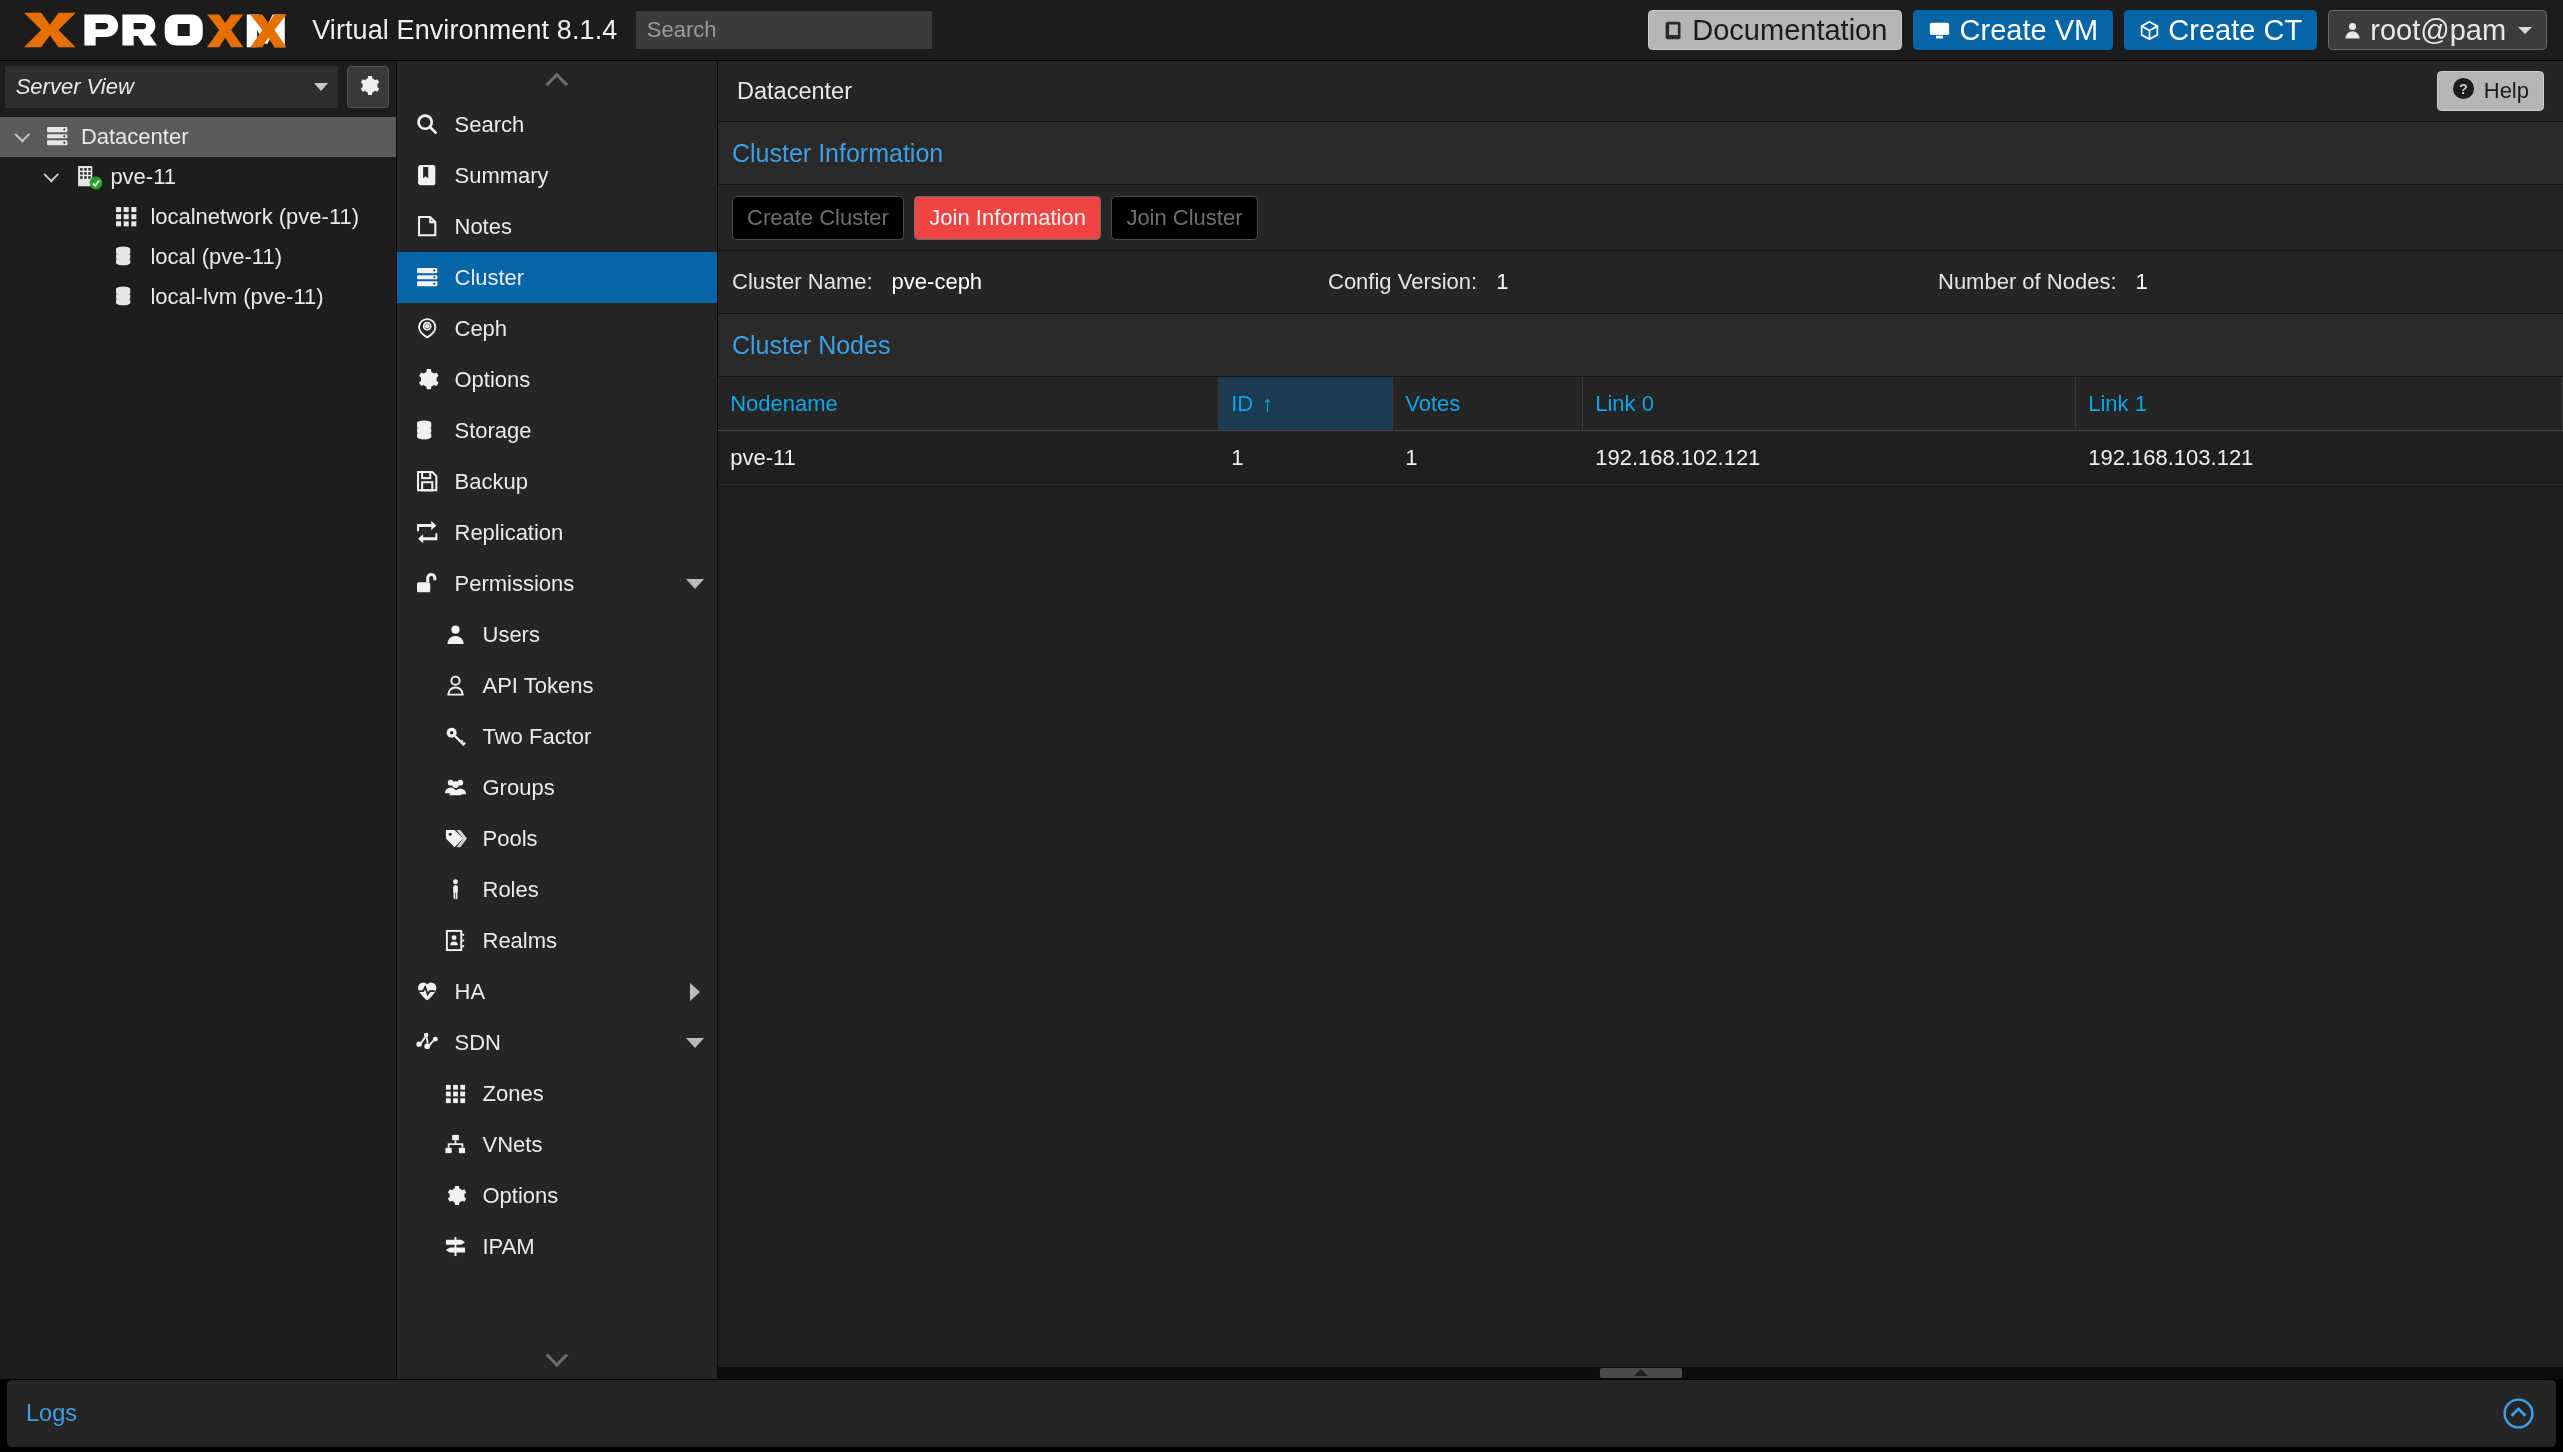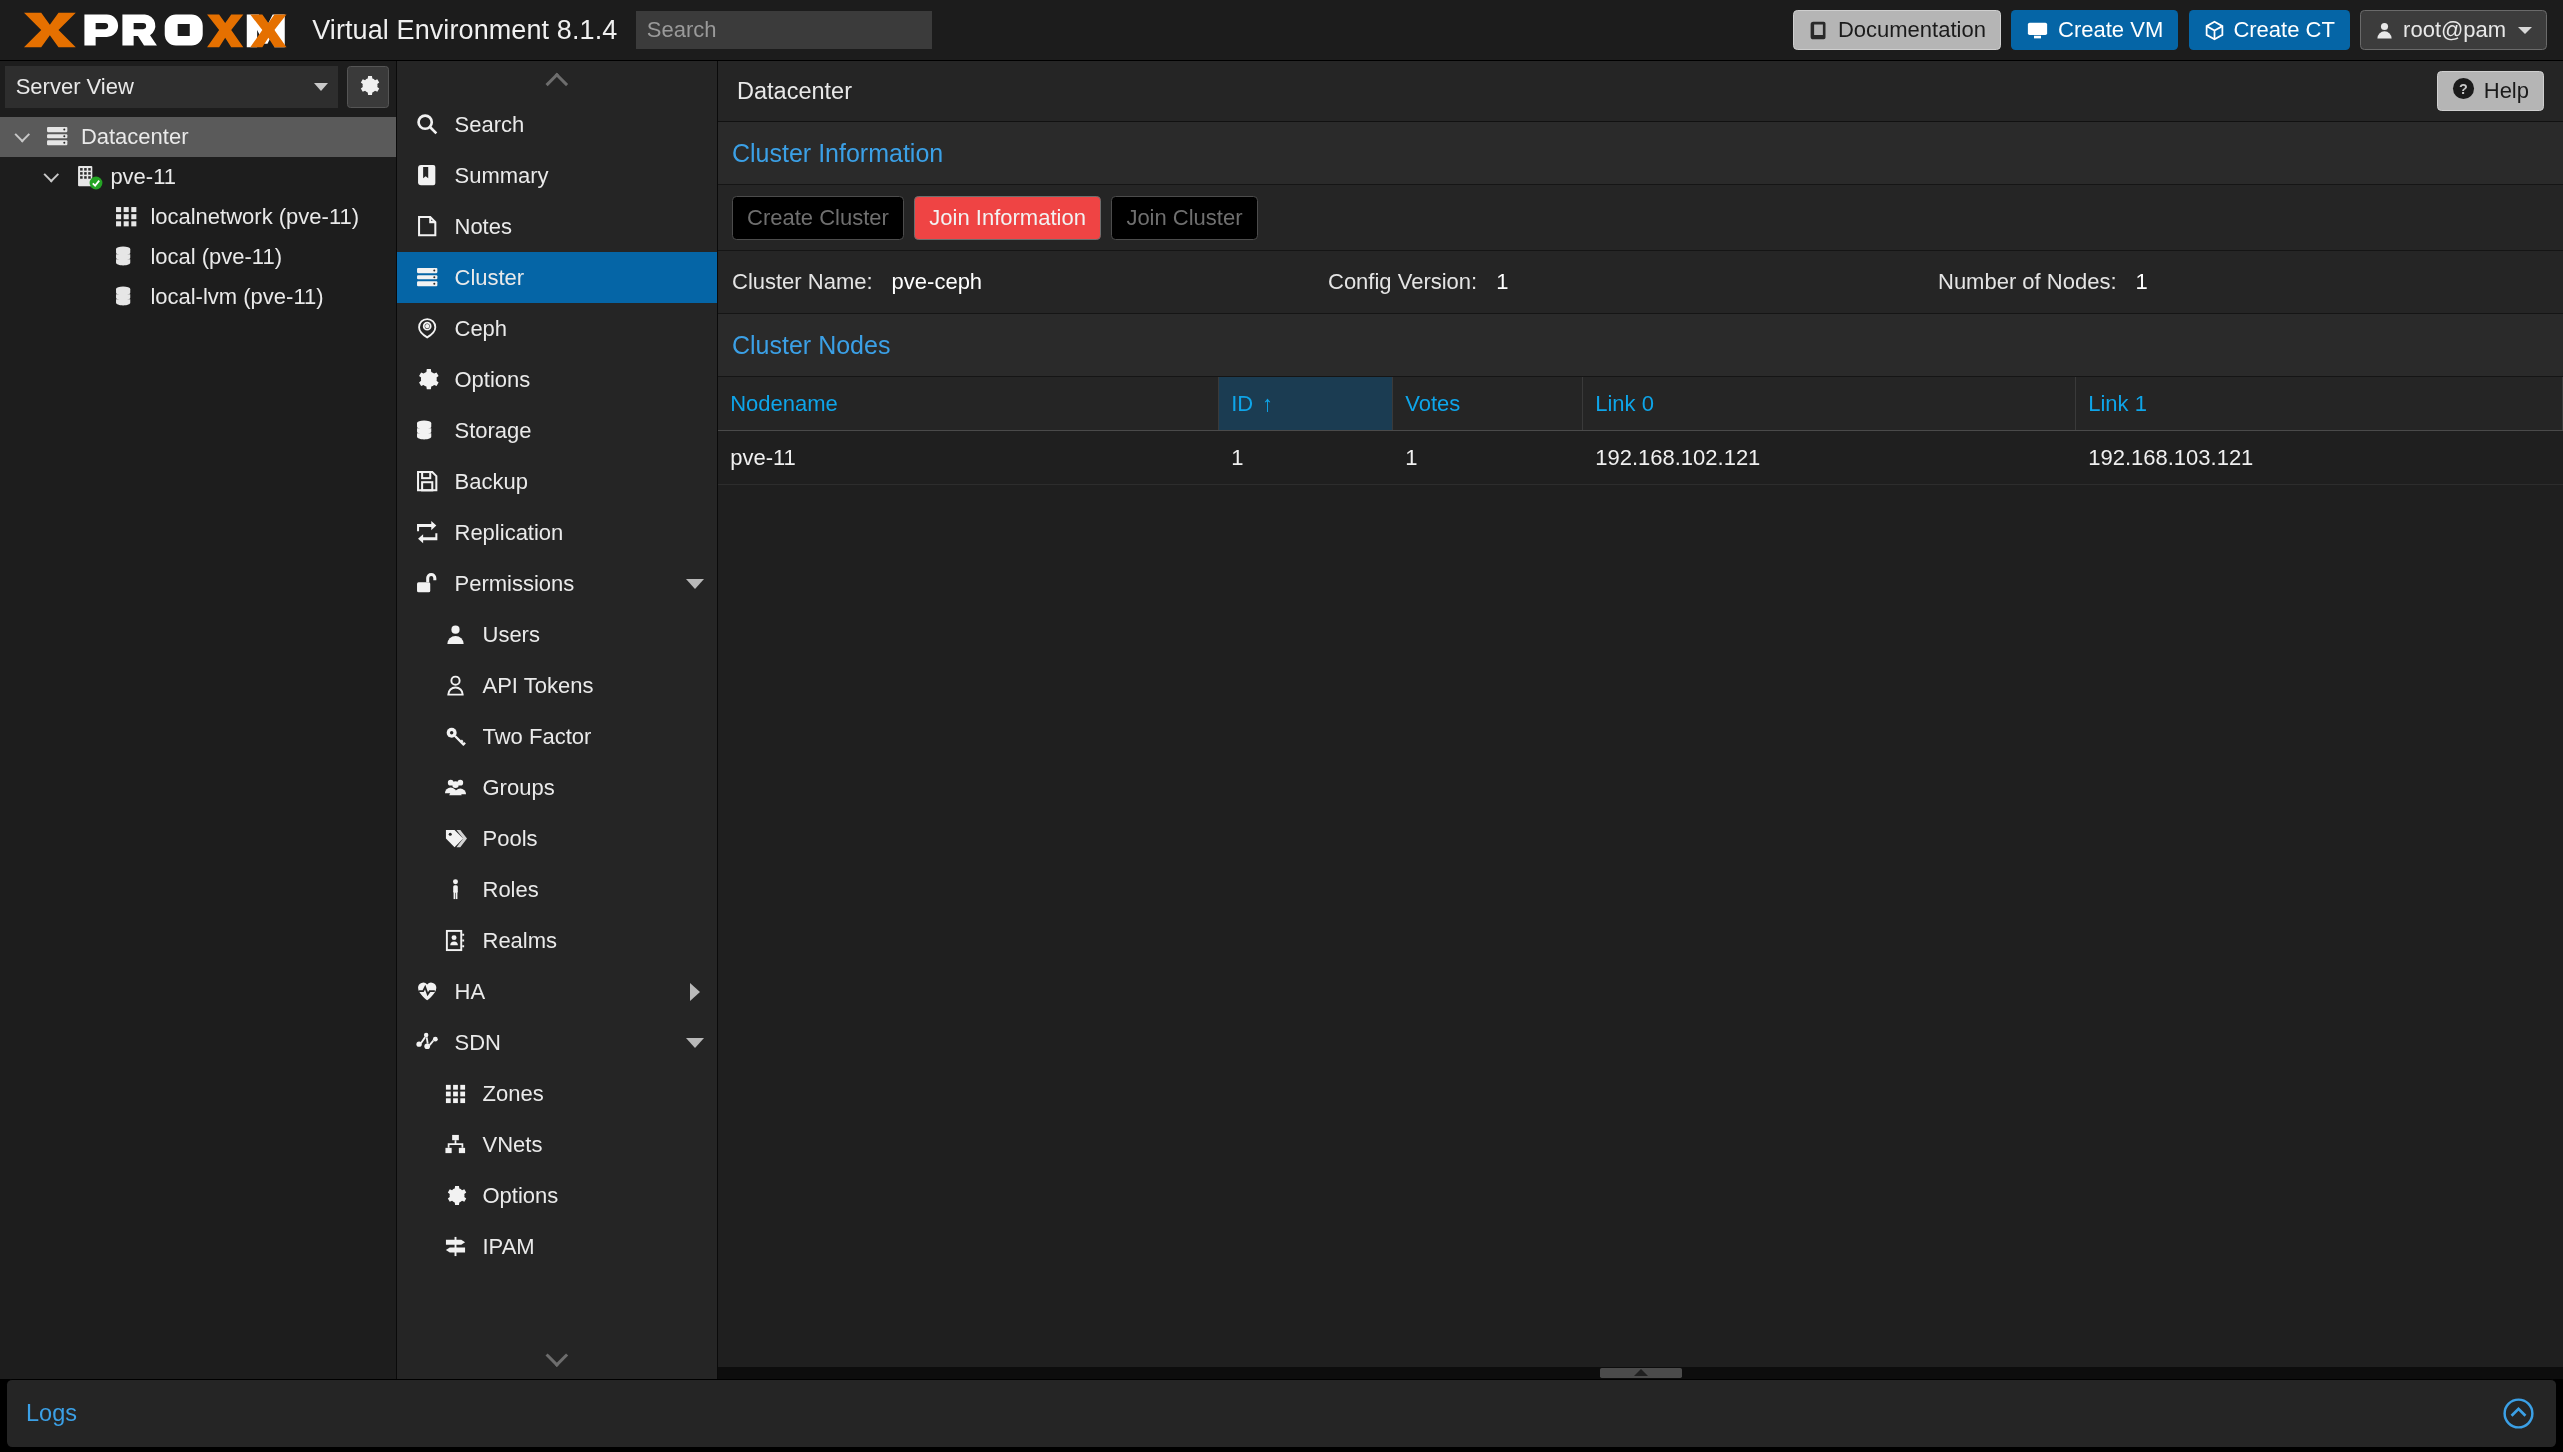--- a/index.html
+++ b/index.html
@@ -29,21 +29,21 @@
     margin-left: 19px; width: 296px; height: 38px;
     background: #3b3b3b; border: none; outline: none;
     color: #e6e6e6; font-size: 22px; padding: 0 10.5px;
     font-family: "Liberation Sans", sans-serif;
   }
   #global-search::placeholder { color: #9a9a9a; }
   #topbar-spacer { flex: 1; }
   .tb-btn {
     height: 40px; display: inline-flex; align-items: center; gap: 8.7px;
     padding: 0 14px; margin-left: 10.5px; border-radius: 4.4px;
-    font-size: 22px; cursor: pointer; white-space: nowrap;
+    font-size: 29px; cursor: pointer; white-space: nowrap;
     border: 0.9px solid transparent; user-select: none;
   }
   .tb-btn.grey { background: #b5b5b5; color: #1b1b1b; border-color: #cfcfcf; }
   .tb-btn.blue { background: #0565a6; color: #fff; }
   .tb-btn.dark { background: #3c3c3c; color: #e8e8e8; border-color: #6a6a6a; }
   .tb-btn svg { display:block; }
   .caret-dn {
     width: 0; height: 0; border-left: 7px solid transparent;
     border-right: 7px solid transparent; border-top: 7.8px solid #d8d8d8;
     margin-left: 3.5px;
@@ -53,21 +53,21 @@
   #bodyrow { flex: 1; display: flex; min-height: 0; background: #000; }
 
   
   #leftpanel {
     width: 397px; min-width: 397px;
     background: #1d1d1d; display: flex; flex-direction: column;
     border-right: 1.7px solid #0a0a0a;
   }
   #viewselect-row {
     height: 52px; display: flex; align-items: center;
-    padding: 5.2px 7px 5.2px 5.2px; gap: 9px;
+    padding: 5.2px 7px 5.2px 5.2px; gap: 9px; font-style: italic;
   }
   #viewselect {
     flex: 1; height: 42px; background: #2e2e2e;
     display: flex; align-items: center; justify-content: space-between;
     padding: 0 10.5px; color: #e8e8e8; font-size: 22px; cursor: pointer;
   }
   #viewselect .caret {
     width: 0; height: 0; border-left: 7.8px solid transparent;
     border-right: 7.8px solid transparent; border-top: 8.7px solid #c9c9c9;
   }

